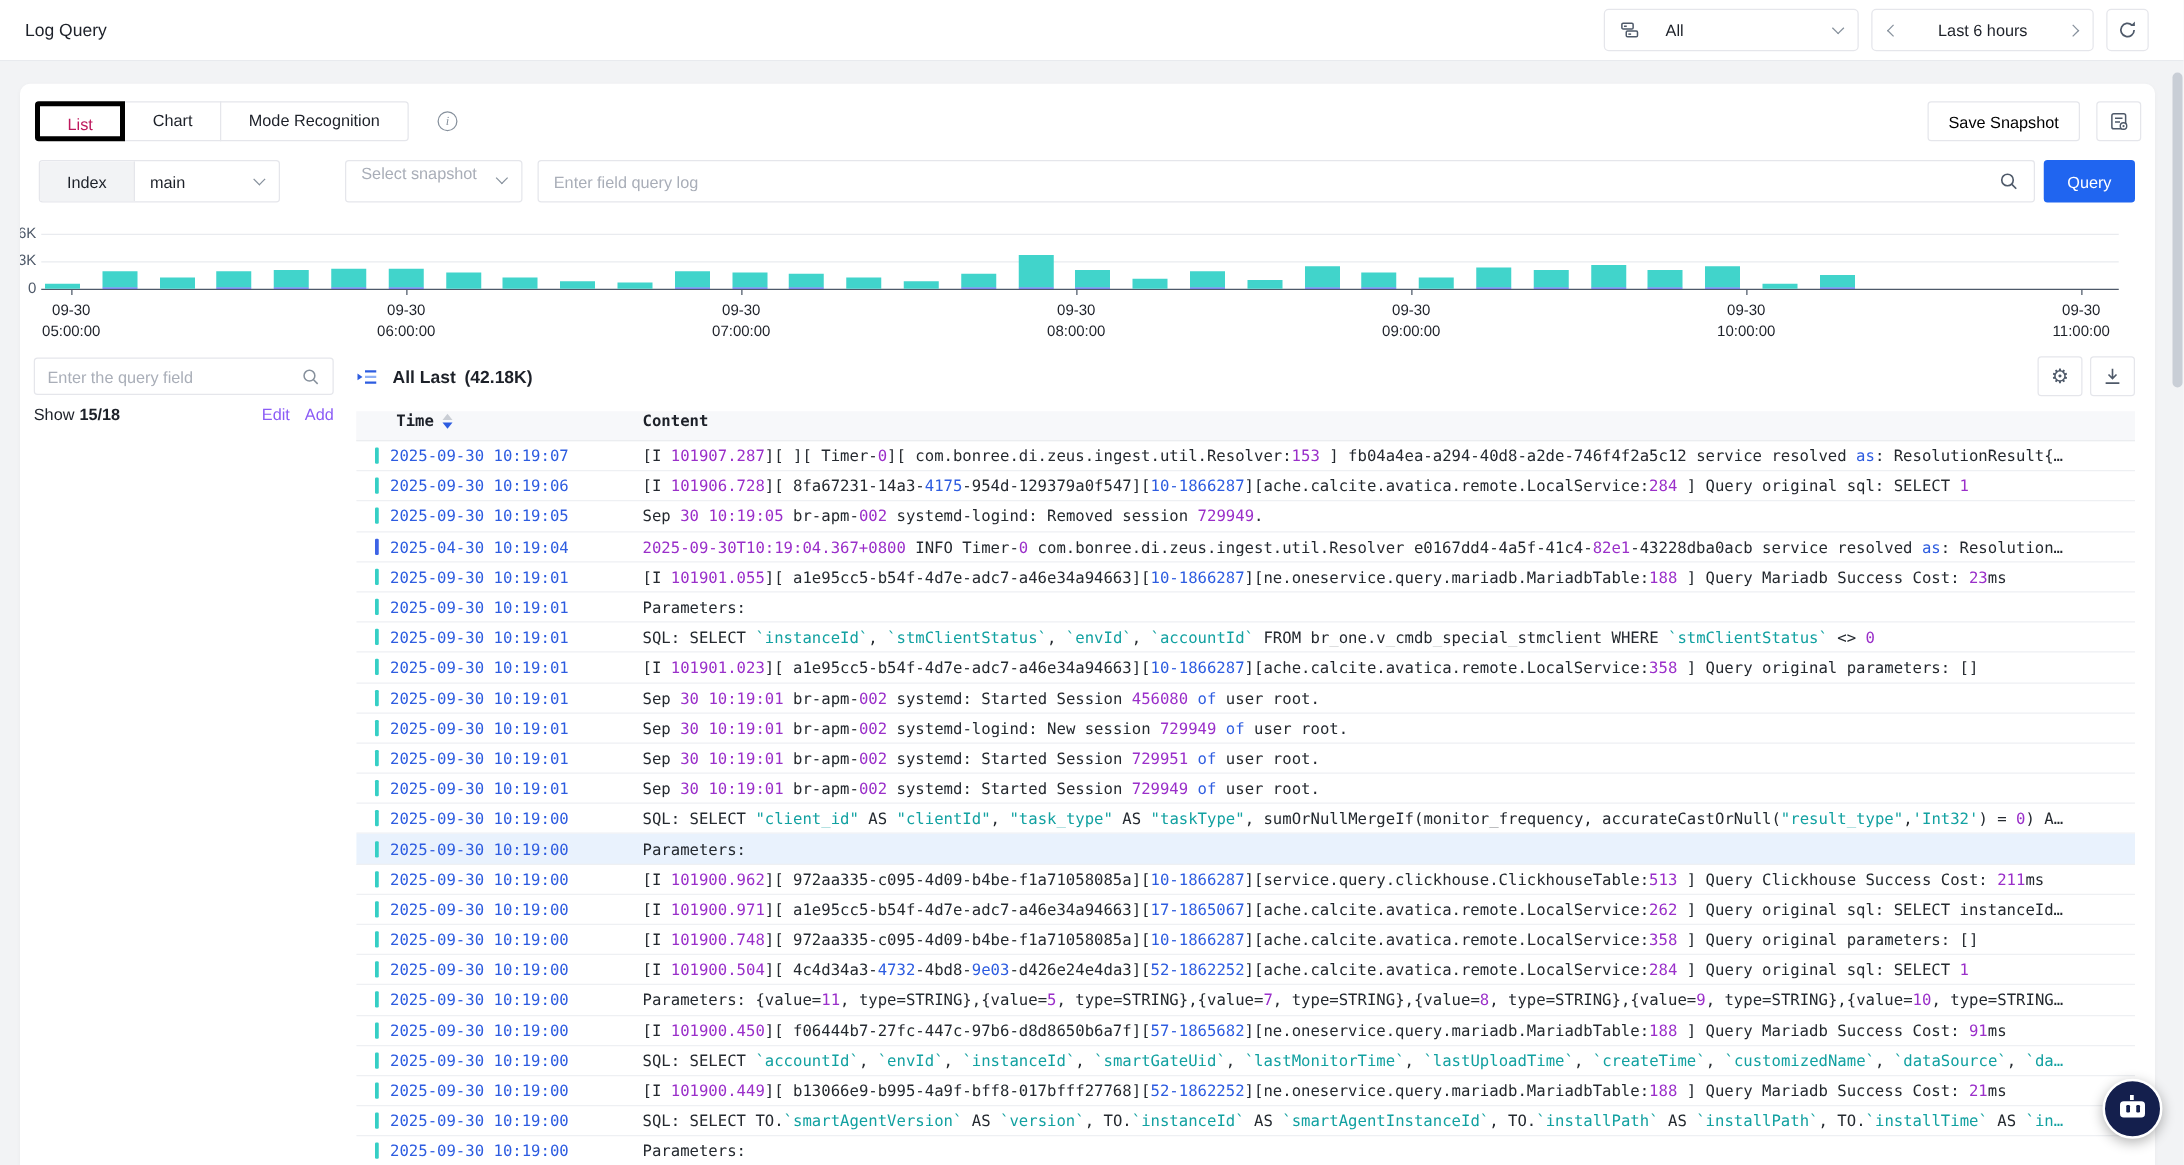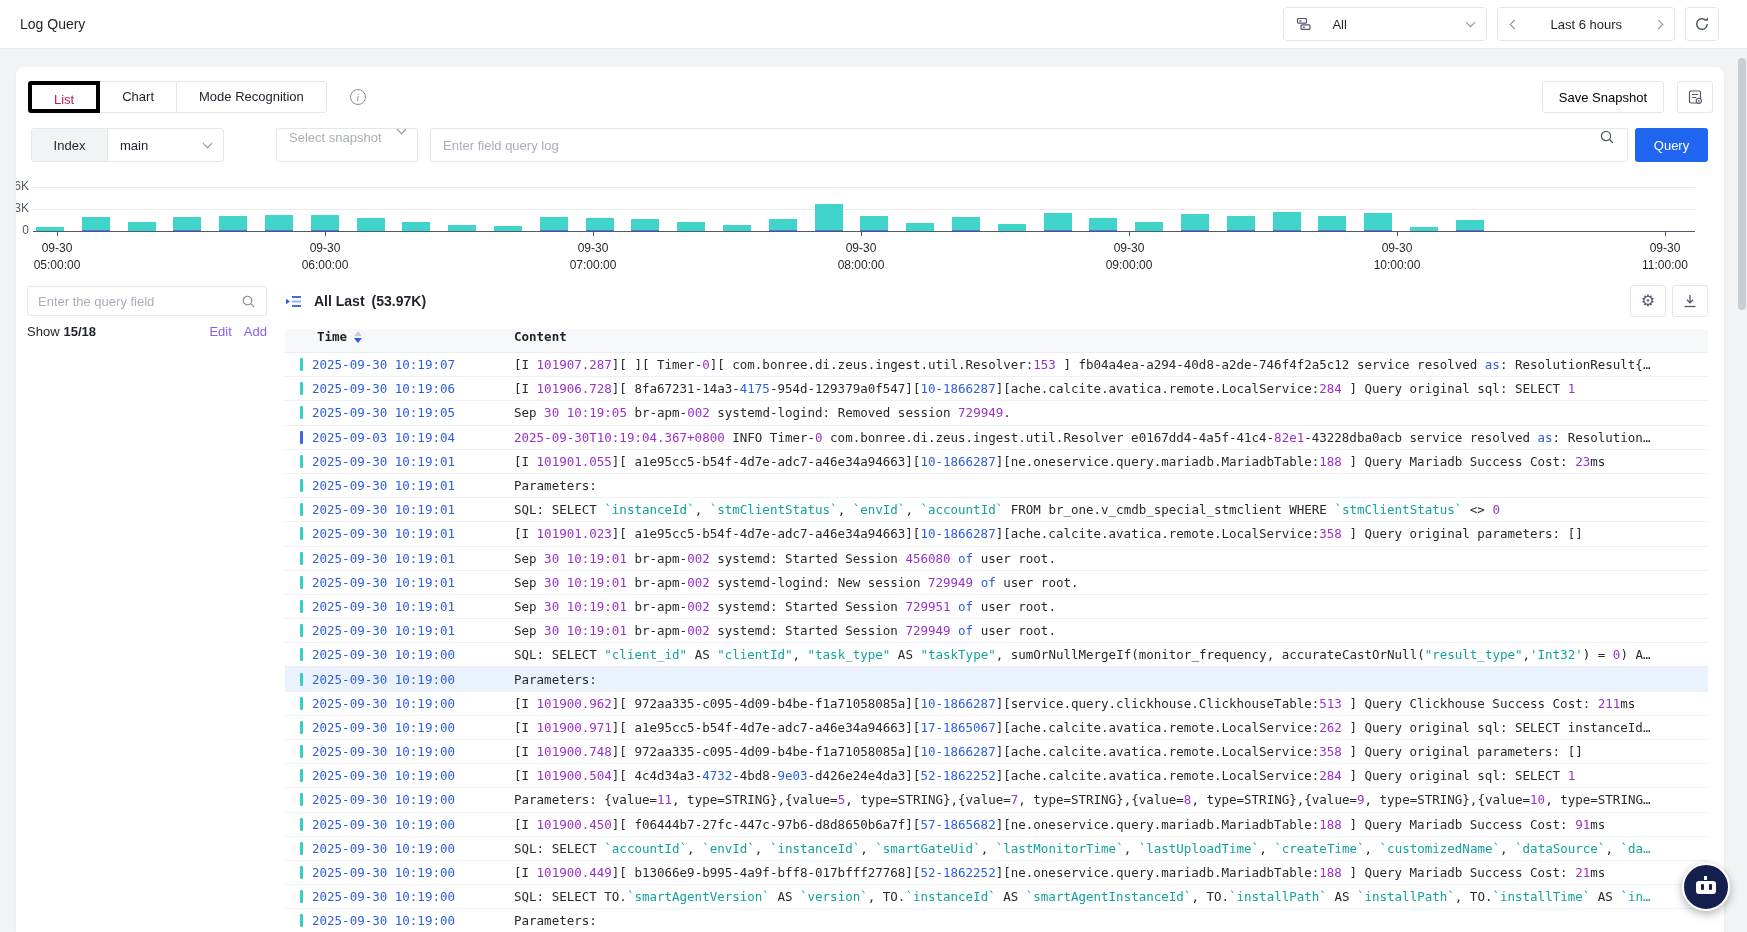--- a/index.html
+++ b/index.html
@@ -27,22 +27,22 @@
   .tab:last-child{border-radius:0 3px 3px 0}
   .tab.active{border:4px solid #000000;color:#be185d;font-weight:400;z-index:2;position:relative}
   .info-icon{position:absolute;left:334px;top:22px;width:16px;height:16px;border:1.2px solid #86909c;border-radius:50%;color:#86909c;font-size:10px;display:flex;align-items:center;justify-content:center;font-family:"Liberation Serif",serif;font-style:italic;cursor:pointer}
   .save-area{position:absolute;right:11px;top:14px;display:flex;gap:13px}
   .save-btn{height:32px;padding:0 16px;border:1px solid #e5e6eb;border-radius:3px;background:#fff;font-size:13px;cursor:pointer;font-family:"Liberation Sans",sans-serif}
   .sq-iconbtn{width:36px;height:32px;border:1px solid #e5e6eb;border-radius:3px;background:#fff;display:flex;align-items:center;justify-content:center;cursor:pointer}
   
   .index-ctl{position:absolute;left:15px;top:61px;width:193px;height:34px;border:1px solid #e5e6eb;border-radius:3px;display:flex;overflow:hidden}
   .index-label{width:76px;background:#f2f3f5;border-right:1px solid #e5e6eb;display:flex;align-items:center;justify-content:center;font-size:13px}
   .index-value{flex:1;display:flex;align-items:center;padding:0 12px;font-size:13px;cursor:pointer}
-  .snap-select{position:absolute;left:260px;top:61px;width:142px;height:34px;border:1px solid #e5e6eb;border-radius:3px;display:flex;align-items:flex-start;padding:1px 12px;font-size:13px;color:#a9aeb8;cursor:pointer}
-  .field-box{position:absolute;left:414px;top:61px;width:1198px;height:34px;border:1px solid #e5e6eb;border-radius:3px;display:flex;padding:0 12px}
+  .snap-select{position:absolute;left:260px;top:61px;width:142px;height:34px;border:1px solid #e5e6eb;border-radius:3px;display:flex;align-items:flex-end;padding:15px 12px;font-size:13px;color:#a9aeb8;cursor:pointer}
+  .field-box{position:absolute;left:414px;top:61px;width:1198px;height:34px;border:1px solid #e5e6eb;border-radius:3px;display:flex;align-items:center;padding:0 12px}
   .field-box input{flex:1;border:none;outline:none;font-size:13px;color:#1d2129;font-family:"Liberation Sans",sans-serif;background:transparent}
   .field-box input::placeholder{color:#a9aeb8}
   .query-btn{position:absolute;left:1619px;top:61px;width:73px;height:34px;background:#2065f0;border:none;border-radius:3px;color:#fff;font-size:13px;cursor:pointer;font-family:"Liberation Sans",sans-serif}
   
   .chart{position:absolute;left:17px;top:111px;width:1662px;height:94px}
   .gridline{position:absolute;left:0;width:100%;height:1px;background:#e9ebef}
   .axisline{position:absolute;left:0;top:53px;width:100%;height:1px;background:#4e5969}
   .ylab{position:absolute;left:-28px;width:24px;text-align:right;font-size:12px;color:#4e5969;line-height:14px}
   .bar{position:absolute;bottom:41px;display:flex;flex-direction:column;justify-content:flex-end}
   .bar .st{width:100%}
@@ -366,21 +366,21 @@
   <div class="logs-header">
     <span>
       <svg width="17" height="15" viewBox="0 0 17 15">
           <path d="M5 7.5 1 4.8v5.4z" fill="#2d5ce0"></path>
           <line x1="7" y1="3" x2="16" y2="3" stroke="#2d5ce0" stroke-width="1.8"></line>
           <line x1="7" y1="7.5" x2="16" y2="7.5" stroke="#8fb0f5" stroke-width="1.8"></line>
           <line x1="7" y1="12" x2="16" y2="12" stroke="#2d5ce0" stroke-width="1.8"></line>
         </svg>
     </span>
     <span class="logs-title">All Last</span>
-    <span class="logs-count">(53.97K)</span>
+    <span class="logs-count">(42.18K)</span>
     <span class="logs-actions">
       <span class="sq-iconbtn">
           <span class="gear-glyph">⚙</span>
         </span>
       <span class="sq-iconbtn">
         <svg width="16" height="16" viewBox="0 0 16 16">
             <path d="M8 2v7.2M4.8 6.6 8 9.8l3.2-3.2" fill="none" stroke="#4e5969" stroke-width="1.3"></path>
             <path d="M2.5 13.5h11" stroke="#4e5969" stroke-width="1.3"></path>
           </svg>
       </span>
@@ -408,21 +408,21 @@
         <span class="ltime">2025-09-30 10:19:06</span>
         <span class="lcontent"><span class="c-k">[I </span><span class="c-p">101906.728</span><span class="c-k">][ 8fa67231-14a3-</span><span class="c-b">4175</span><span class="c-k">-954d-129379a0f547][</span><span class="c-b">10-1866287</span><span class="c-k">][ache.calcite.avatica.remote.LocalService:</span><span class="c-p">284</span><span class="c-k"> ] Query original sql: SELECT </span><span class="c-p">1</span></span>
       </div>
       <div class="lrow">
         <span class="marker"></span>
         <span class="ltime">2025-09-30 10:19:05</span>
         <span class="lcontent"><span class="c-k">Sep </span><span class="c-p">30</span><span class="c-k"> </span><span class="c-p">10:19:05</span><span class="c-k"> br-apm-</span><span class="c-p">002</span><span class="c-k"> systemd-logind: Removed session </span><span class="c-p">729949</span><span class="c-k">.</span></span>
       </div>
       <div class="lrow">
         <span class="marker blue"></span>
-        <span class="ltime">2025-09-03 10:19:04</span>
+        <span class="ltime">2025-04-30 10:19:04</span>
         <span class="lcontent"><span class="c-p">2025-09-30T10:19:04.367+0800</span><span class="c-k"> INFO Timer-</span><span class="c-p">0</span><span class="c-k"> com.bonree.di.zeus.ingest.util.Resolver e0167dd4-4a5f-41c4-</span><span class="c-p">82e1</span><span class="c-k">-43228dba0acb service resolved </span><span class="c-b">as</span><span class="c-k">: Resolution…</span></span>
       </div>
       <div class="lrow">
         <span class="marker"></span>
         <span class="ltime">2025-09-30 10:19:01</span>
         <span class="lcontent"><span class="c-k">[I </span><span class="c-p">101901.055</span><span class="c-k">][ a1e95cc5-b54f-4d7e-adc7-a46e34a94663][</span><span class="c-b">10-1866287</span><span class="c-k">][ne.oneservice.query.mariadb.MariadbTable:</span><span class="c-p">188</span><span class="c-k"> ] Query Mariadb Success Cost: </span><span class="c-p">23</span><span class="c-k">ms</span></span>
       </div>
       <div class="lrow">
         <span class="marker"></span>
         <span class="ltime">2025-09-30 10:19:01</span>

